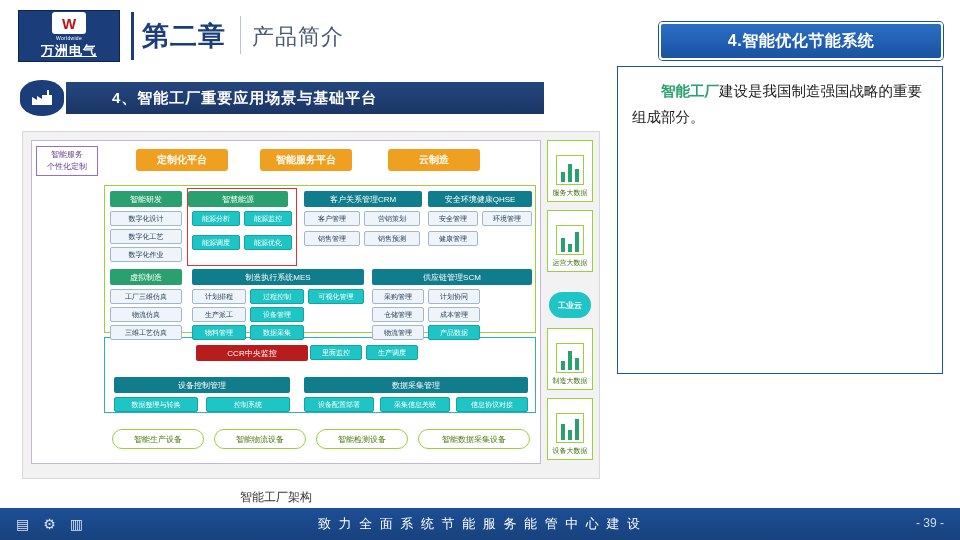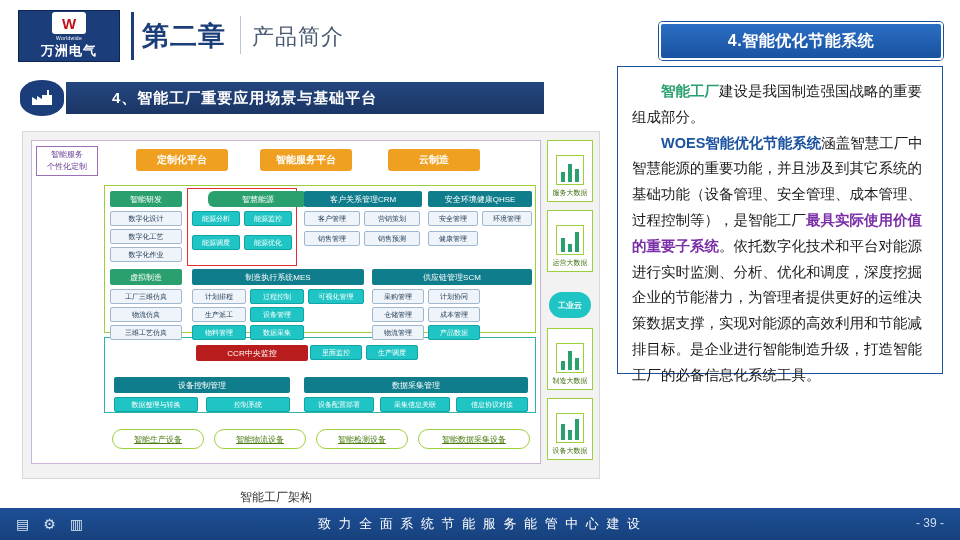--- a/index.html
+++ b/index.html
@@ -14,21 +14,21 @@
     position:absolute; left:18px; top:10px; width:102px; height:52px;
     background:#1b3d7a; border:1px solid #0d2450;
     display:flex; flex-direction:column; align-items:center; justify-content:center;
   }
   .logo-emblem {
     width:34px; height:22px; background:#ffffff; border-radius:3px;
     display:flex; align-items:center; justify-content:center;
     color:#c0101a; font-size:15px; font-weight:bold; line-height:1;
   }
   .logo-en { color:#ffffff; font-size:5px; letter-spacing:.3px; margin-top:1px; }
-  .logo-cn { color:#ffffff; font-size:13px; font-weight:bold; letter-spacing:1px; margin-top:1px;}
+  .logo-cn { color:#ffffff; font-size:13px; font-weight:bold; letter-spacing:1px; margin-top:1px;text-decoration:underline;}
   .chapter-bar { position:absolute; left:131px; top:12px; width:3px; height:48px; background:#1b3d7a; }
   .chapter-title {
     position:absolute; left:142px; top:18px; font-size:27px; color:#1b3d7a;
     font-weight:bold; letter-spacing:1px;
   }
   .chapter-sep { position:absolute; left:240px; top:16px; width:1px; height:38px; background:#b9c3d4; }
   .chapter-sub { position:absolute; left:252px; top:22px; font-size:22px; color:#4a5a72; letter-spacing:1px;}
 
   
   .pill {
@@ -99,21 +99,21 @@
   .cellbox {
     position:absolute; height:15px; border:1px solid #9fb8d0; background:#eef4fa;
     color:#243b55; font-size:7px; display:flex; align-items:center; justify-content:center;
     border-radius:2px;
   }
   .cellbox.cyan { background:#1fc4c4; border-color:#12a5a5; color:#ffffff; }
   .redframe { position:absolute; border:1px solid #e03030; }
   .pillbtn {
     position:absolute; height:20px; border:1px solid #9ccf3c; border-radius:10px;
     background:#ffffff; color:#4a7a10; font-size:8px;
-    display:flex; align-items:center; justify-content:center;text-decoration:underline;
+    display:flex; align-items:center; justify-content:center;
   }
 
   
   .rcol { position:absolute; left:524px; top:8px; width:46px; height:332px; }
   .rbox {
     position:absolute; left:0; width:46px; height:62px; border:1px solid #9ccf3c;
     background:#ffffff; display:flex; flex-direction:column; align-items:center; justify-content:flex-end;
     padding-bottom:3px;
   }
   .rbox .lbl { font-size:7px; color:#3b6b0a; }
@@ -204,21 +204,21 @@
 
     <div class="greenbox"></div>
     <div class="tealbox"></div>
 
     <div class="modhead green" style="left:78px; top:50px; width:72px;">智能研发</div>
     <div class="cellbox" style="left:78px; top:70px; width:72px;">数字化设计</div>
     <div class="cellbox" style="left:78px; top:88px; width:72px;">数字化工艺</div>
     <div class="cellbox" style="left:78px; top:106px; width:72px;">数字化作业</div>
 
     <div class="redframe" style="left:155px; top:47px; width:110px; height:78px;"></div>
-    <div class="modhead green" style="left:176px; top:50px; width:100px;border-radius:6px;">智慧能源</div>
+    <div class="modhead green" style="left:156px; top:50px; width:100px;">智慧能源</div>
     <div class="cellbox cyan" style="left:160px; top:70px; width:48px;">能源分析</div>
     <div class="cellbox cyan" style="left:212px; top:70px; width:48px;">能源监控</div>
     <div class="cellbox cyan" style="left:160px; top:94px; width:48px;">能源调度</div>
     <div class="cellbox cyan" style="left:212px; top:94px; width:48px;">能源优化</div>
 
     <div class="modhead" style="left:272px; top:50px; width:118px;">客户关系管理CRM</div>
     <div class="cellbox" style="left:272px; top:70px; width:56px;">客户管理</div>
     <div class="cellbox" style="left:332px; top:70px; width:56px;">营销策划</div>
     <div class="cellbox" style="left:272px; top:90px; width:56px;">销售管理</div>
     <div class="cellbox" style="left:332px; top:90px; width:56px;">销售预测</div>
@@ -309,23 +309,20 @@
 
 <div class="cap1">智能工厂架构</div>
 <div class="legend-sw"></div>
 <div class="legend-tx">WOES系统涵盖功能板块</div>
 
 <div class="textpanel">
   <div class="tp-pad">
     <p>
       <span class="g">智能工厂</span><span>建设是我国制造强国战略的重要组成部分。</span>
     </p>
-    <p>
-      <span class="b">WOES智能优化节能系统</span><span>涵盖智慧工厂中智慧能源的重要功能，并且涉及到其它系统的基础功能（设备管理、安全管理、成本管理、过程控制等），是智能工厂</span><span class="p">最具实际使用价值的重要子系统</span><span>。依托数字化技术和平台对能源进行实时监测、分析、优化和调度，深度挖掘企业的节能潜力，为管理者提供更好的运维决策数据支撑，实现对能源的高效利用和节能减排目标。是企业进行智能制造升级，打造智能工厂的必备信息化系统工具。</span>
-    </p>
   </div>
 </div>
 
 <div class="footer">
   <div class="f-icons">
     <span>▤</span>
     <span>⚙</span>
     <span>▥</span>
   </div>
   <div class="f-center">致 力 全 面 系 统 节 能    服 务 能 管 中 心 建 设</div>

